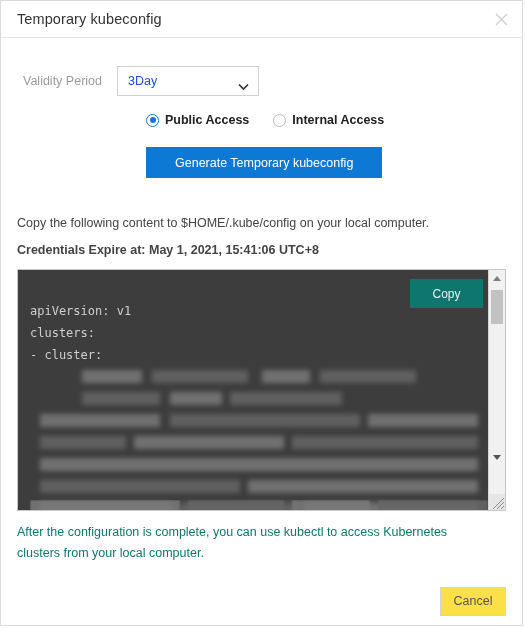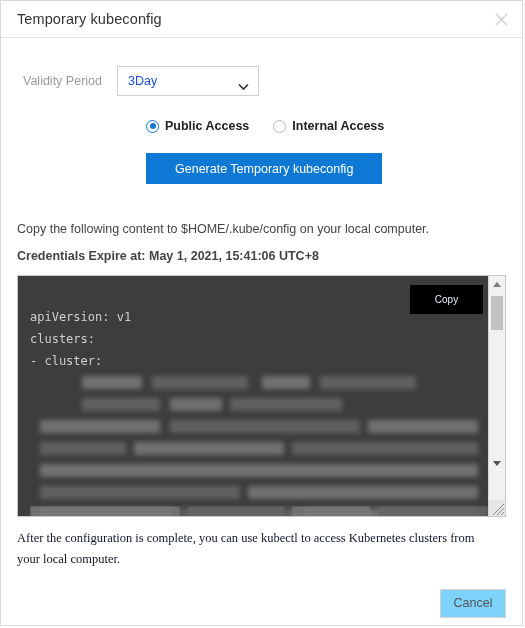--- a/index.html
+++ b/index.html
@@ -99,21 +99,21 @@
     position: absolute;
     right: 10px;
     top: 11px;
     pointer-events: none;
   }
 
   
   .radio-row {
     display: flex;
     align-items: center;
-    margin-top: 23px;
+    margin-top: 17px;
     padding-left: 129px;
   }
   .radio-item {
     display: flex;
     align-items: center;
     cursor: pointer;
     margin-right: 24px;
   }
   .radio-mark {
     width: 13px;
@@ -231,23 +231,23 @@
     filter: blur(1.1px);
   }
 
   
   .copy-btn {
     position: absolute;
     right: 22px;
     top: 9px;
     width: 73px;
     height: 29px;
-    background: #000000;
+    background: #0f766e;
     color: #e6eef5;
-    font-size: 10px;
+    font-size: 12px;
     display: flex;
     align-items: center;
     justify-content: center;
     cursor: pointer;
     border: none;
     font-family: "Liberation Sans", sans-serif;
     z-index: 3;
   }
 
   
@@ -288,41 +288,40 @@
     left: 0;
     bottom: 0;
     width: 16px;
     height: 16px;
     cursor: nwse-resize;
   }
 
   
   .after-text {
     font-size: 12.5px;
-    color: #0f172a;
+    color: #0f766e;
     line-height: 21px;
     margin-top: 11px;
     max-width: 470px;
-    font-family: Liberation Serif, serif;
   }
 
   
   .dialog-footer {
     flex: 0 0 auto;
     height: 48px;
     display: flex;
     align-items: center;
     justify-content: flex-end;
     padding-right: 16px;
     box-sizing: border-box;
   }
   .cancel-btn {
     min-width: 66px;
     height: 29px;
-    background: #7dd3fc;
+    background: #fde047;
     border: 1px solid #d4d4d4;
     color: #555555;
     font-size: 12.5px;
     cursor: pointer;
     font-family: "Liberation Sans", sans-serif;
     display: flex;
     align-items: center;
     justify-content: center;
     padding: 0 12px;
   }

